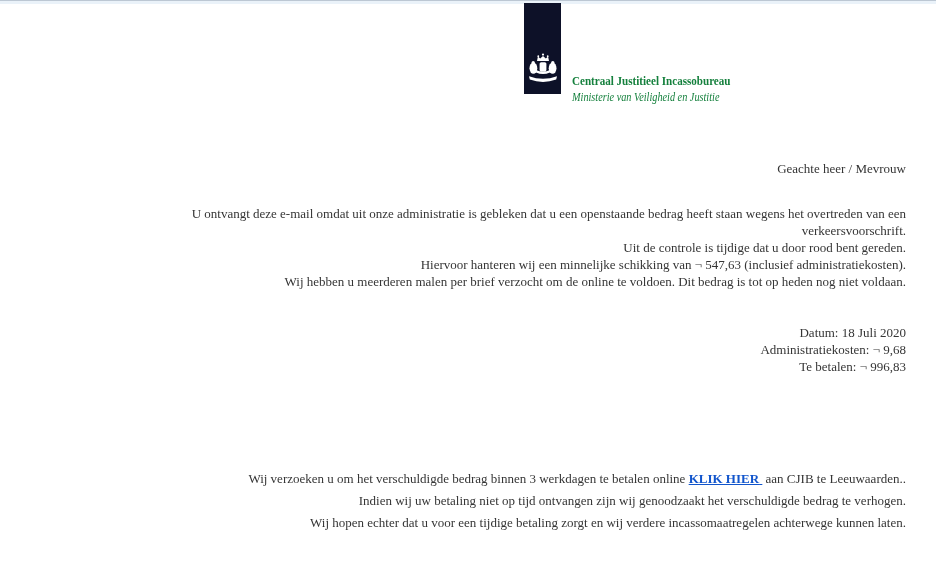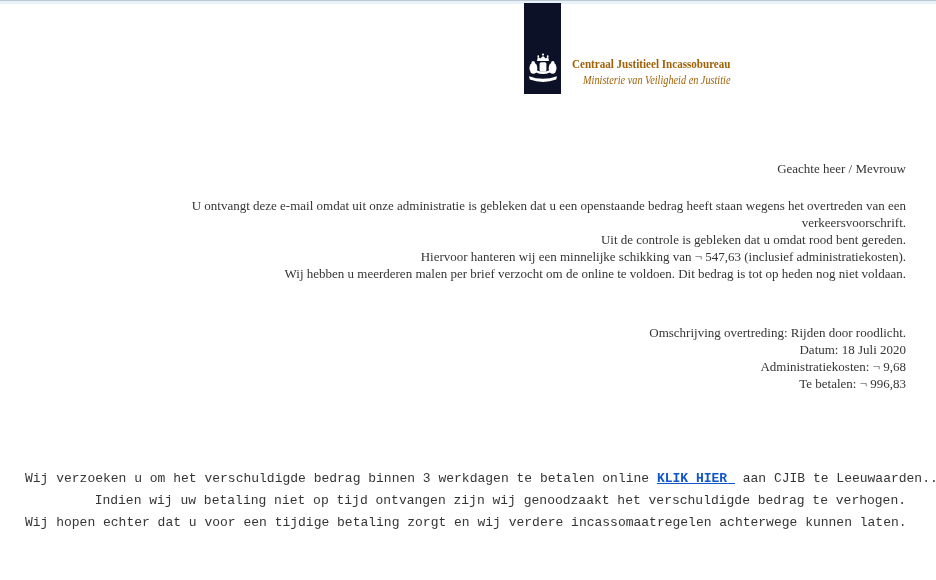--- a/index.html
+++ b/index.html
@@ -13,39 +13,39 @@
   .top-edge   { position: absolute; top: 0; left: 0; width: 936px; height: 1px; background: #bcc7d3; }
   .top-strip  { position: absolute; top: 1px; left: 0; width: 936px; height: 3px; background: #eaf2f9; }
 
   
   .logo-block {
     position: absolute; left: 524px; top: 3px;
     width: 37px; height: 91px;
     background: #0d1128;
   }
   .emblem { position: absolute; left: 50%; bottom: 4px; transform: translateX(-50%); }
-  .logo-text { position: absolute; left: 572px; top: 56px; color: #a16207; text-align: right; }
+  .logo-text { position: absolute; left: 572px; top: 73px; color: #15803d; }
   .logo-title {
     font-size: 13.5px; font-weight: bold; white-space: nowrap;
     transform: scaleX(0.82); transform-origin: left center;
   }
   .logo-subtitle {
     font-size: 12.5px; font-style: italic; white-space: nowrap; margin-top: 1px;
     transform: scaleX(0.82); transform-origin: left center;
   }
 
   
   .textblock {
     position: absolute; left: 25px; right: 30px;
     font-size: 13px; line-height: 17px; color: #353535; text-align: right;
   }
   .greeting { top: 160px; }
-  .para1    { top: 197px; }
+  .para1    { top: 205px; }
   .details  { top: 324px; }
-  .closing  { top: 468px; line-height: 22px; font-family: Liberation Mono, monospace; }
+  .closing  { top: 468px; line-height: 22px; }
   .line { white-space: nowrap; }
   a.klik-link {
     color: #1155CC; font-weight: bold; text-decoration: underline;
     cursor: pointer;
   }
 </style>
 </head>
 <body>
 
 <div class="top-edge"></div>
@@ -75,27 +75,26 @@
     <div class="logo-title">Centraal Justitieel Incassobureau</div>
     <div class="logo-subtitle">Ministerie van Veiligheid en Justitie</div>
   </div>
 </div>
 
 <div class="textblock greeting">Geachte heer / Mevrouw</div>
 
 <div class="textblock para1">
   <div class="line">U ontvangt deze e-mail omdat uit onze administratie is gebleken dat u een openstaande bedrag heeft staan wegens het overtreden van een</div>
   <div class="line">verkeersvoorschrift.</div>
-  <div class="line">Uit de controle is gebleken dat u omdat rood bent gereden.</div>
+  <div class="line">Uit de controle is tijdige dat u door rood bent gereden.</div>
   <div class="line">Hiervoor hanteren wij een minnelijke schikking van ¬ 547,63 (inclusief administratiekosten).</div>
   <div class="line">Wij hebben u meerderen malen per brief verzocht om de online te voldoen. Dit bedrag is tot op heden nog niet voldaan.</div>
 </div>
 
 <div class="textblock details">
-  <div class="line">Omschrijving overtreding: Rijden door roodlicht.</div>
   <div class="line">Datum: 18 Juli 2020</div>
   <div class="line">Administratiekosten: ¬ 9,68</div>
   <div class="line">Te betalen: ¬ 996,83</div>
 </div>
 
 <div class="textblock closing">
   <div class="line"><span>Wij verzoeken u om het verschuldigde bedrag binnen 3 werkdagen te betalen online </span><a class="klik-link" href="#"><span>KLIK HIER</span>&nbsp;</a><span> aan CJIB te Leeuwaarden..</span></div>
   <div class="line">Indien wij uw betaling niet op tijd ontvangen zijn wij genoodzaakt het verschuldigde bedrag te verhogen.</div>
   <div class="line">Wij hopen echter dat u voor een tijdige betaling zorgt en wij verdere incassomaatregelen achterwege kunnen laten.</div>
 </div>

